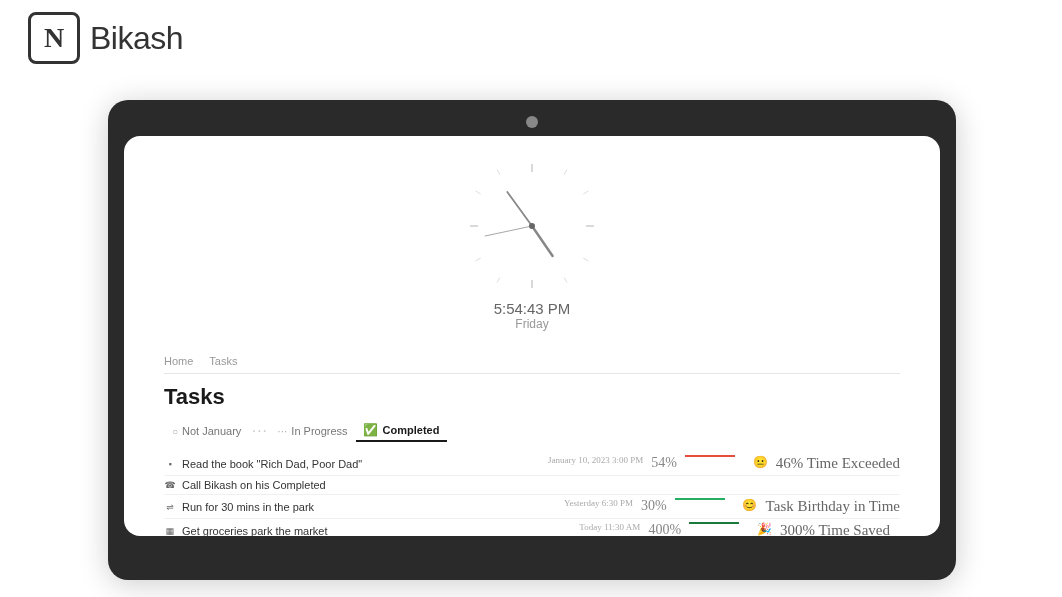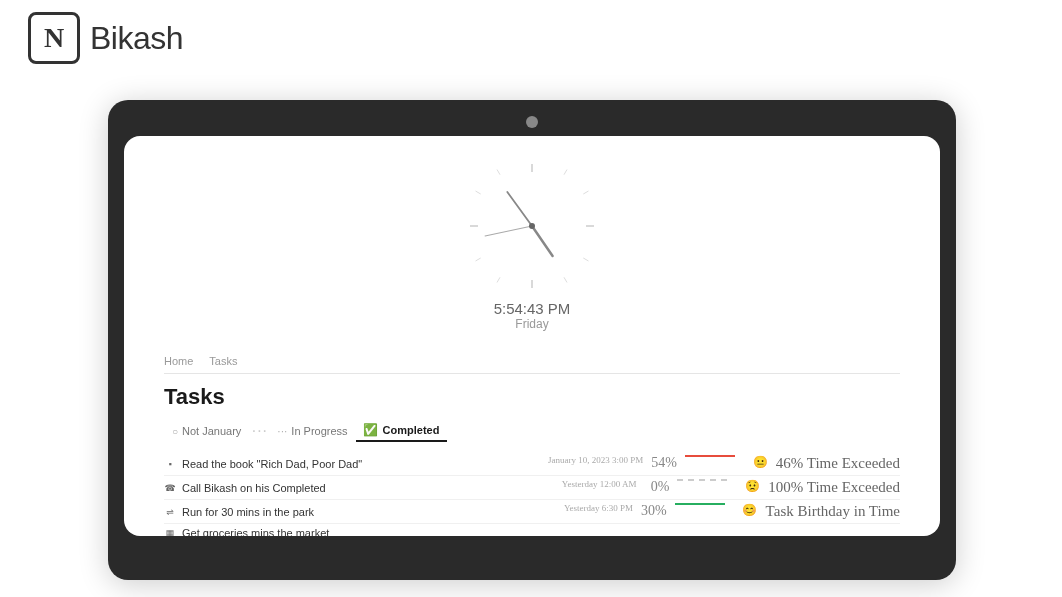--- a/index.html
+++ b/index.html
@@ -312,48 +312,48 @@
       </div>
       <span class="task-emoji">😐</span>
       <span class="task-status-text">46% Time Exceeded</span>
     </div>
   </div>
           <div class="task-row">
     <div class="task-left">
       <span class="task-icon">☎</span>
       <span class="task-name">Call Bikash on his Completed</span>
     </div>
-    <div class="task-right">
-      <span class="task-date">Yesterday 12:00 AM</span>
-      <span class="task-percent">0%</span>
-      <div class="task-bar">
-        <div class="task-bar-line" style="border: none; border-top: 2px dashed #ccc; background: none; height:2px; width:50px;"></div>
-      </div>
-      <span class="task-emoji">😟</span>
-      <span class="task-status-text">100% Time Exceeded</span>
-    </div>
   </div>
           <div class="task-row">
     <div class="task-left">
       <span class="task-icon">⇌</span>
       <span class="task-name">Run for 30 mins in the park</span>
     </div>
     <div class="task-right">
       <span class="task-date">Yesterday 6:30 PM</span>
       <span class="task-percent">30%</span>
       <div class="task-bar">
         <div class="task-bar-line" style="background:#27ae60; height:2px; width:50px;"></div>
       </div>
       <span class="task-emoji">😊</span>
       <span class="task-status-text">Task Birthday in Time</span>
     </div>
   </div>
           <div class="task-row">
     <div class="task-left">
       <span class="task-icon">▦</span>
-      <span class="task-name">Get groceries mins the market</span>
+      <span class="task-name">Get groceries park the market</span>
+    </div>
+    <div class="task-right">
+      <span class="task-date">Today 11:30 AM</span>
+      <span class="task-percent">400%</span>
+      <div class="task-bar">
+        <div class="task-bar-line" style="background:#1a7a3a; height:2px; width:50px;"></div>
+      </div>
+      <span class="task-emoji">🎉</span>
+      <span class="task-status-text">300% Time Saved</span>
     </div>
   </div>
         </div>
 
     </div>
   </div>
 </div>
 
 </body></html>

